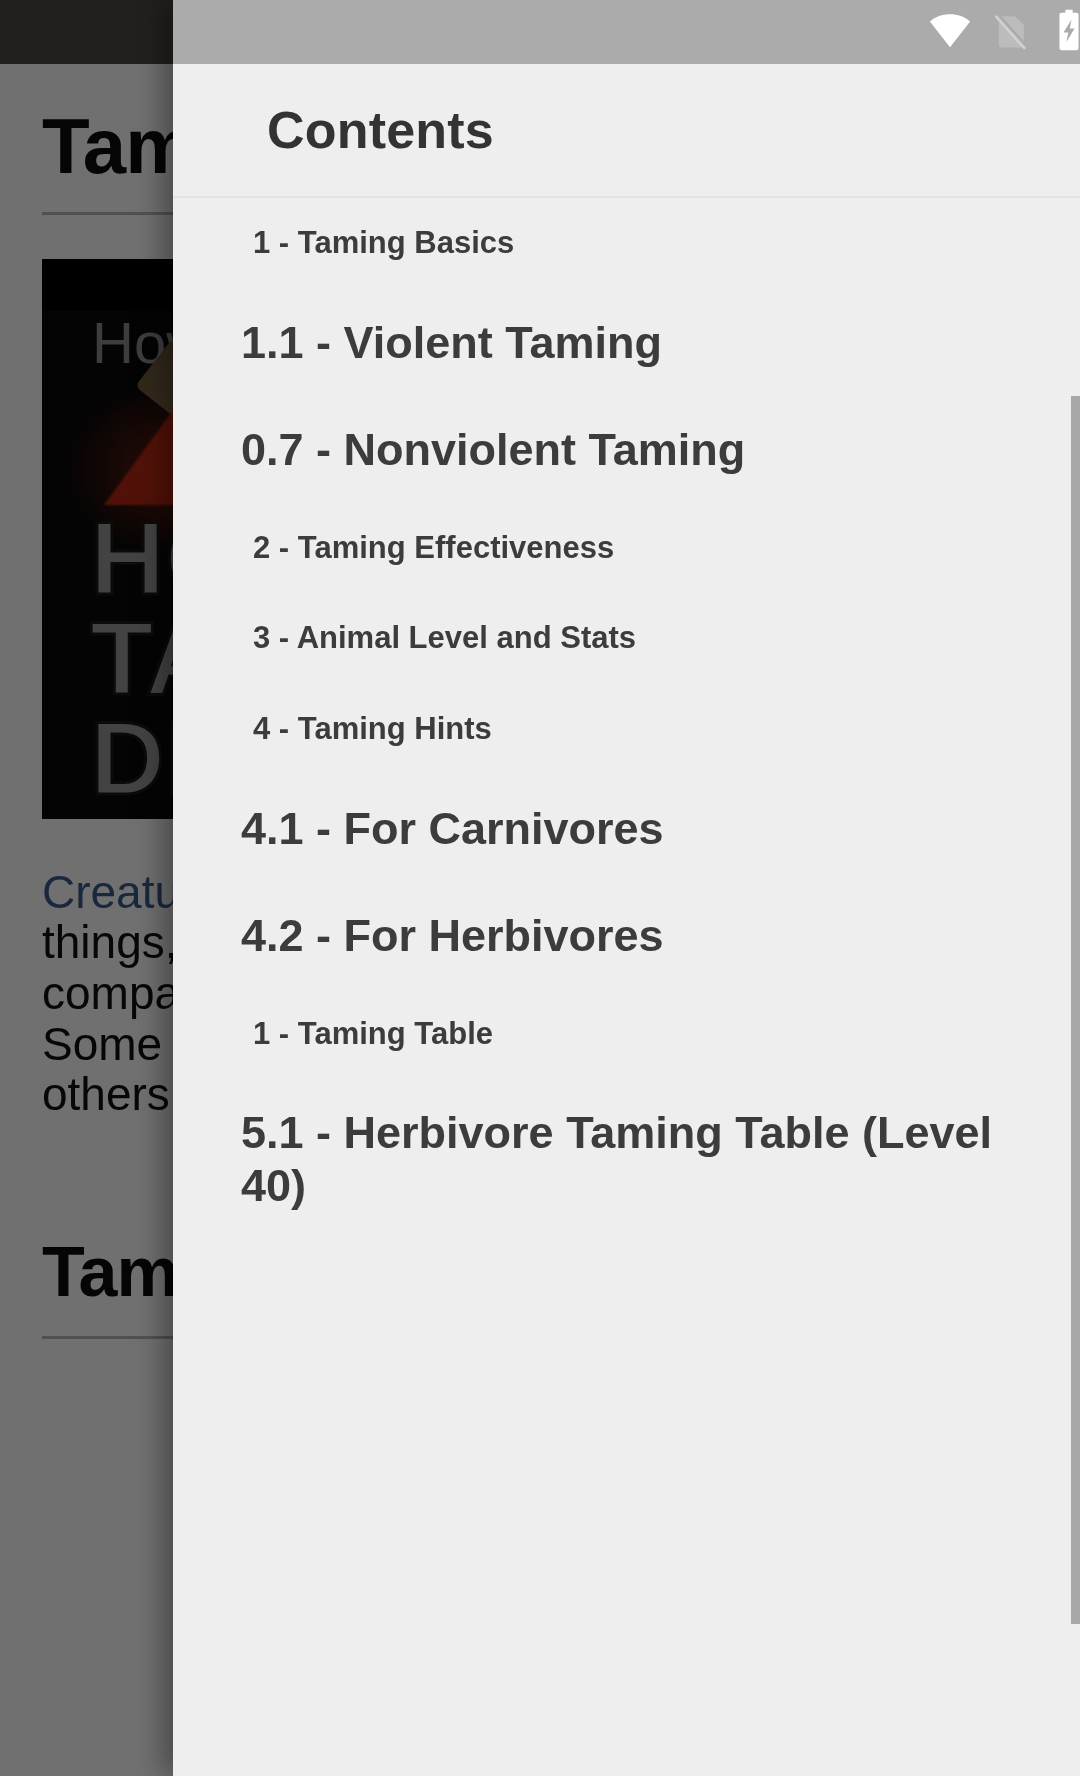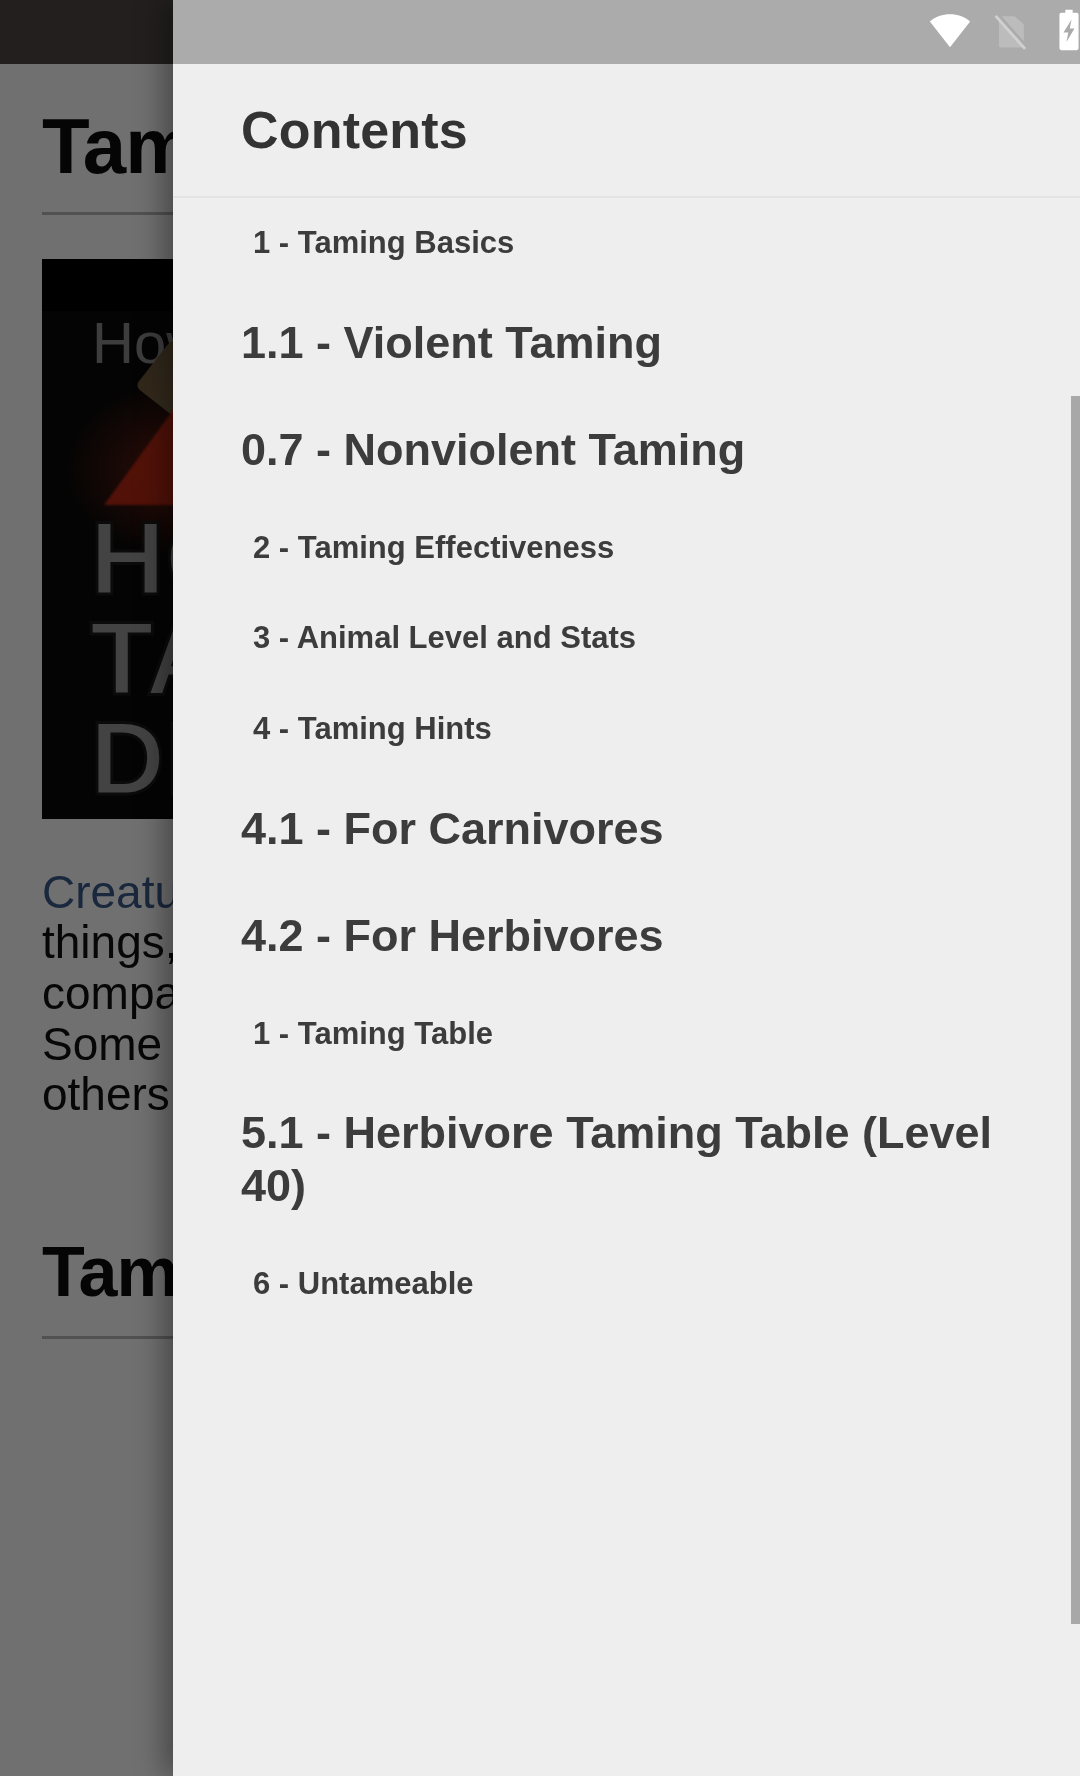--- a/index.html
+++ b/index.html
@@ -110,21 +110,21 @@
     color:#ffffff; font-size:41px; font-weight:normal;
     letter-spacing:0px; margin-left:6px;
     font-family:"Liberation Sans", sans-serif;
   }
 
   #drawer-header {
     position:absolute; left:0; top:64px; width:907px; height:132px;
     display:flex; align-items:center;
   }
   #drawer-title {
-    margin-left:68px; font-size:52px; font-weight:bold; color:#333333;
+    margin-left:94px; font-size:52px; font-weight:bold; color:#333333;
     letter-spacing:.2px;
   }
   #drawer-divider {
     position:absolute; left:0; top:196px; width:907px; height:2px;
     background:#e3e3e3;
   }
 
   #toc {
     position:absolute; left:0; top:198px; width:907px; height:1578px;
     overflow:hidden;
@@ -221,21 +221,20 @@
         <div class="toc-item lvl1">1 - Taming Basics</div>
         <div class="toc-item lvl2">1.1 - Violent Taming</div>
         <div class="toc-item lvl2">0.7 - Nonviolent Taming</div>
         <div class="toc-item lvl1">2 - Taming Effectiveness</div>
         <div class="toc-item lvl1">3 - Animal Level and Stats</div>
         <div class="toc-item lvl1">4 - Taming Hints</div>
         <div class="toc-item lvl2">4.1 - For Carnivores</div>
         <div class="toc-item lvl2">4.2 - For Herbivores</div>
         <div class="toc-item lvl1">1 - Taming Table</div>
         <div class="toc-item lvl2">5.1 - Herbivore Taming Table (Level 40)</div>
-        <div class="toc-item lvl1">6 - Untameable</div>
       </div>
 
     <div id="scrollbar-track">
       <div id="scrollbar-thumb"></div>
     </div>
   </div>
 
 </div>
 
 </body></html>

